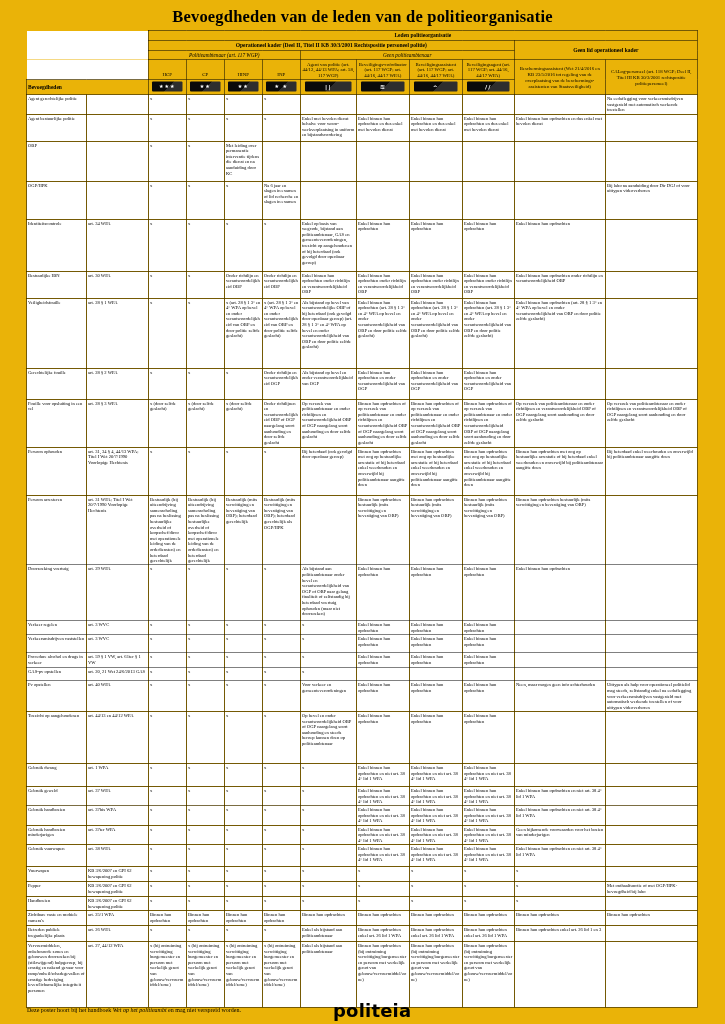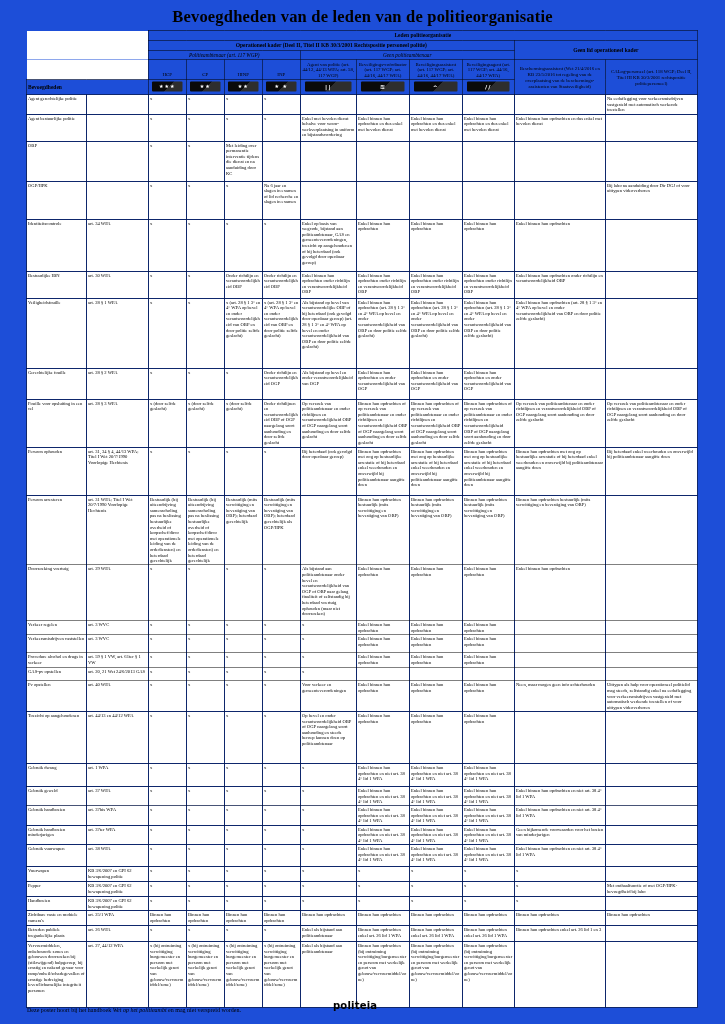--- a/index.html
+++ b/index.html
@@ -1,16 +1,16 @@
 <!DOCTYPE html>
 <html><head>
 <meta charset="utf-8">
 <style>
   html,body{margin:0;padding:0;background:#fff;}
-  .page{position:relative;width:725px;height:1024px;background:#1d4ed8;overflow:hidden;
+  .page{position:relative;width:725px;height:1024px;background:#eab308;overflow:hidden;
         font-family:"Liberation Serif", serif;color:#000;}
   .title{position:absolute;top:7px;left:0;width:725px;text-align:center;
          font-size:16.5px;font-weight:bold;letter-spacing:.2px;}
   .tablewrap{position:absolute;top:30px;left:26px;width:1342px;
              transform:scale(0.5);transform-origin:0 0;}
   table{border-collapse:collapse;table-layout:fixed;width:1342px;}
   td,th{border:1px solid #000;padding:2px 3px;vertical-align:top;text-align:left;
         font-size:9.2px;line-height:1.22;font-weight:normal;overflow:hidden;
         overflow-wrap:break-word;word-wrap:break-word;}
   td.blank{border:none;background:#fff;}
@@ -23,21 +23,21 @@
   .insignia{display:inline-block;width:86%;height:20px;line-height:20px;border-radius:2px;
             background:linear-gradient(135deg,#0a0a0a 55%,#2e2e2e 55%);
             color:#fff;font-family:"DejaVu Sans",sans-serif;font-size:12px;
             font-weight:bold;letter-spacing:2px;text-align:center;overflow:hidden;}
   .insignia.small{font-size:10px;}
   tbody td{background:#fff;}
   .footer-note{position:absolute;top:1007px;left:27px;font-size:6px;
                font-family:"Liberation Serif",serif;}
   .footer-note i{font-style:italic;}
   .logo{position:absolute;top:1000px;left:333px;font-family:"DejaVu Sans",sans-serif;
-        font-weight:bold;font-size:10px;letter-spacing:.2px;color:#000;}
+        font-weight:bold;font-size:18px;letter-spacing:.2px;color:#000;}
 </style>
 </head>
 <body>
 
 <div class="page">
   <div class="title">Bevoegdheden van de leden van de politieorganisatie</div>
 
   <div class="tablewrap">
     <table>
       <colgroup>

